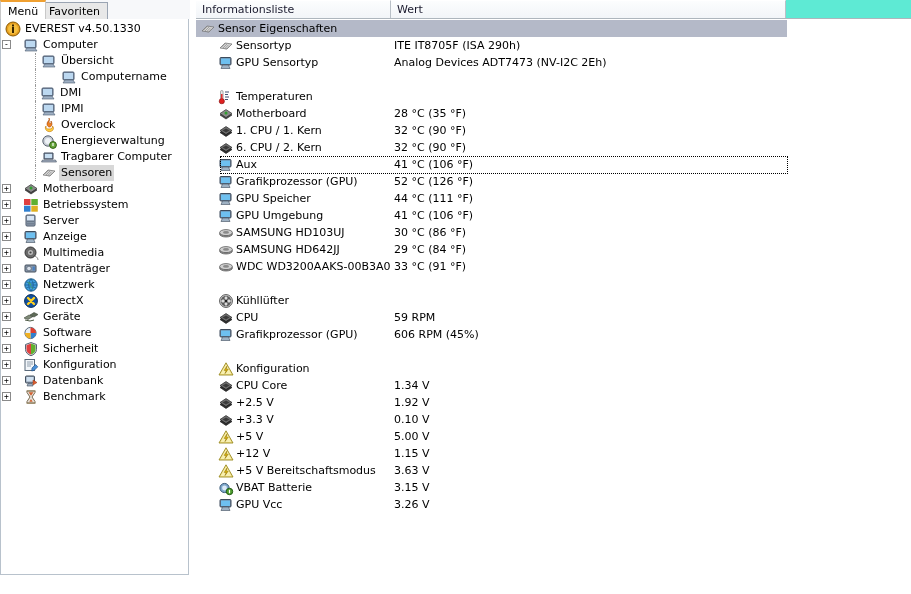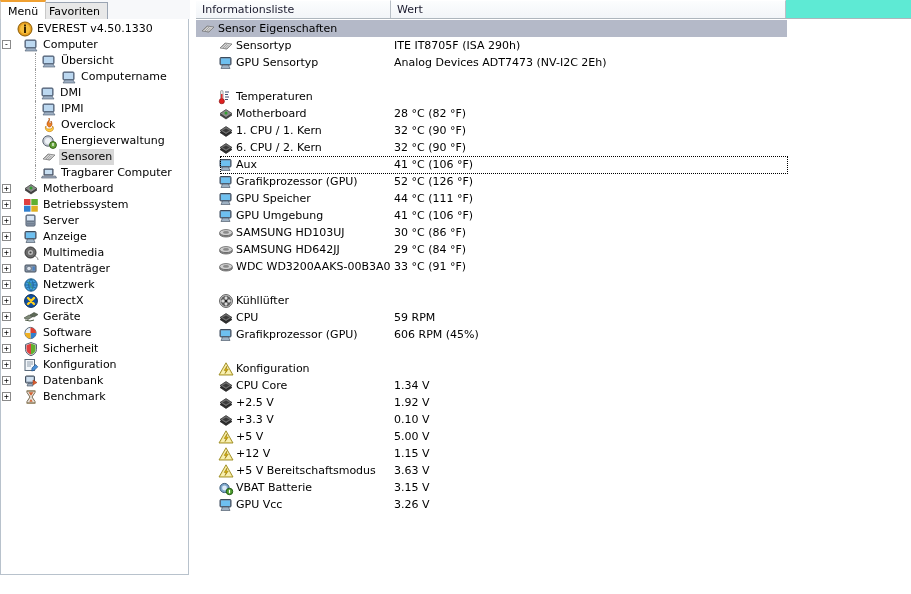--- a/index.html
+++ b/index.html
@@ -164,21 +164,21 @@
       <div class="tab active" id="tab-menu">
         <span>Menü</span>
       </div>
       <div class="tab" id="tab-fav">
         <span>Favoriten</span>
       </div>
     </div>
 
     <div id="tree-box">
       <div id="tree">
-          <div class="node" style="padding-left:16px;"><span class="ico"><svg width="16" height="16" viewBox="0 0 16 16">
+          <div class="node" style="padding-left:4px;"><span class="ico"><svg width="16" height="16" viewBox="0 0 16 16">
                 <circle cx="8" cy="8" r="7" fill="#e8a020" stroke="#8a5a00"></circle>
                 <circle cx="8" cy="8" r="5" fill="#f5c040"></circle>
                 <rect x="7" y="6" width="2" height="6" fill="#3a2500"></rect>
                 <rect x="7" y="3.5" width="2" height="2" fill="#3a2500"></rect>
               </svg></span><span class="lbl">EVEREST v4.50.1330</span></div>
           <div class="node" style="padding-left:22px;"><span class="exp" style="left:1px;">-</span><span class="ico"><svg width="16" height="16" viewBox="0 0 16 16">
                 <rect x="2" y="3" width="11" height="8" rx="1" fill="#7f8fa6" stroke="#4a5a70"></rect>
                 <rect x="3" y="4" width="9" height="6" fill="#bcd8f0"></rect>
                 <path d="M4 11h8l2 3H2z" fill="#9fb0c4" stroke="#4a5a70" stroke-width=".6"></path>
               </svg></span><span class="lbl">Computer</span></div>
@@ -205,29 +205,29 @@
           <div class="node" style="padding-left:40px;"><span class="dotline" style="left:34px;"></span><span class="ico"><svg width="16" height="16" viewBox="0 0 16 16">
                 <path d="M8 1c1 3-2 3-2 6 0 2 1.5 3 2.5 3S11 9 11 7c0-1-.5-2-1-3 .5 4-2 2-2 1C8 4 9 3 8 1z" fill="#f08020" stroke="#a04000" stroke-width=".6"></path>
                 <path d="M5 9c-1 1-1 3 .5 4.5C7 15 10 15 11.5 13.5S12.5 10 11.5 9c.3 2-1 3-3.5 3S4.7 11 5 9z" fill="#ffd040" stroke="#c07000" stroke-width=".6"></path>
               </svg></span><span class="lbl">Overclock</span></div>
           <div class="node" style="padding-left:40px;"><span class="dotline" style="left:34px;"></span><span class="ico"><svg width="16" height="16" viewBox="0 0 16 16">
                 <circle cx="7" cy="8" r="5.2" fill="#c8cdd6" stroke="#5a6470"></circle>
                 <circle cx="7" cy="8" r="3" fill="#eef2f6"></circle>
                 <circle cx="12" cy="12" r="3.4" fill="#6aa840" stroke="#2f6010"></circle>
                 <path d="M12 10v3" stroke="#fff" stroke-width="1.2"></path>
               </svg></span><span class="lbl">Energieverwaltung</span></div>
-          <div class="node selected" style="padding-left:40px;"><span class="dotline" style="left:34px;"></span><span class="ico"><svg width="16" height="16" viewBox="0 0 16 16">
-                <path d="M2 10l5-5 7 1-5 5z" fill="#d6d6d6" stroke="#6a6a6a" stroke-width=".7"></path>
-                <path d="M3.5 9.2l4-4M5 10l4-4M6.5 10.8l4-4M8 11.6l4-4" stroke="#8a8a8a" stroke-width=".7"></path>
-              </svg></span><span class="lbl">Sensoren</span></div>
           <div class="node" style="padding-left:40px;"><span class="dotline" style="left:34px;"></span><span class="ico"><svg width="16" height="16" viewBox="0 0 16 16">
                 <path d="M3 4h9v6H3z" fill="#8d9aad" stroke="#3f4a5c"></path>
                 <path d="M4 5h7v4H4z" fill="#c8dff2"></path>
                 <path d="M1.5 11h13l1 2H.5z" fill="#aab6c6" stroke="#3f4a5c" stroke-width=".6"></path>
               </svg></span><span class="lbl">Tragbarer Computer</span></div>
+          <div class="node selected" style="padding-left:40px;"><span class="dotline" style="left:34px;"></span><span class="ico"><svg width="16" height="16" viewBox="0 0 16 16">
+                <path d="M2 10l5-5 7 1-5 5z" fill="#d6d6d6" stroke="#6a6a6a" stroke-width=".7"></path>
+                <path d="M3.5 9.2l4-4M5 10l4-4M6.5 10.8l4-4M8 11.6l4-4" stroke="#8a8a8a" stroke-width=".7"></path>
+              </svg></span><span class="lbl">Sensoren</span></div>
           <div class="node" style="padding-left:22px;"><span class="exp" style="left:1px;">+</span><span class="ico"><svg width="16" height="16" viewBox="0 0 16 16">
                 <path d="M2 9l6-4 6 4-6 4z" fill="#4a4a4a" stroke="#222" stroke-width=".6"></path>
                 <path d="M2 7.5l6-4 6 4-6 4z" fill="#8a8a8a" stroke="#222" stroke-width=".6"></path>
                 <circle cx="8" cy="7" r="1.5" fill="#2fa02f"></circle>
               </svg></span><span class="lbl">Motherboard</span></div>
           <div class="node" style="padding-left:22px;"><span class="exp" style="left:1px;">+</span><span class="ico"><svg width="16" height="16" viewBox="0 0 16 16">
                 <rect x="1" y="2" width="6.5" height="6" fill="#e04040"></rect>
                 <rect x="8.3" y="2" width="6.5" height="6" fill="#60b030"></rect>
                 <rect x="1" y="8.7" width="6.5" height="6" fill="#3080d0"></rect>
                 <rect x="8.3" y="8.7" width="6.5" height="6" fill="#e0b020"></rect>
@@ -357,21 +357,21 @@
         </div>
         <div class="row">
           <span class="rowicon" style="left:22px;">
             <svg width="16" height="16" viewBox="0 0 16 16">
               <path d="M2 9l6-4 6 4-6 4z" fill="#4a4a4a" stroke="#222" stroke-width=".6"></path>
               <path d="M2 7.5l6-4 6 4-6 4z" fill="#8a8a8a" stroke="#222" stroke-width=".6"></path>
               <circle cx="8" cy="7" r="1.5" fill="#2fa02f"></circle>
             </svg>
           </span>
           <span class="rname" style="left:40px;">Motherboard</span>
-          <span class="rvalue">28 °C  (82 °F)</span>
+          <span class="rvalue">28 °C  (35 °F)</span>
         </div>
         <div class="row">
           <span class="rowicon" style="left:22px;">
             <svg width="16" height="16" viewBox="0 0 16 16">
               <path d="M2 9.5l6-4 6 4-6 4z" fill="#303030" stroke="#111" stroke-width=".6"></path>
               <path d="M2 7.5l6-4 6 4-6 4z" fill="#6f6f6f" stroke="#111" stroke-width=".6"></path>
               <path d="M4.5 7.5l3.5-2 3.5 2-3.5 2z" fill="#3a3a3a"></path>
             </svg>
           </span>
           <span class="rname" style="left:40px;">1. CPU / 1. Kern</span>

